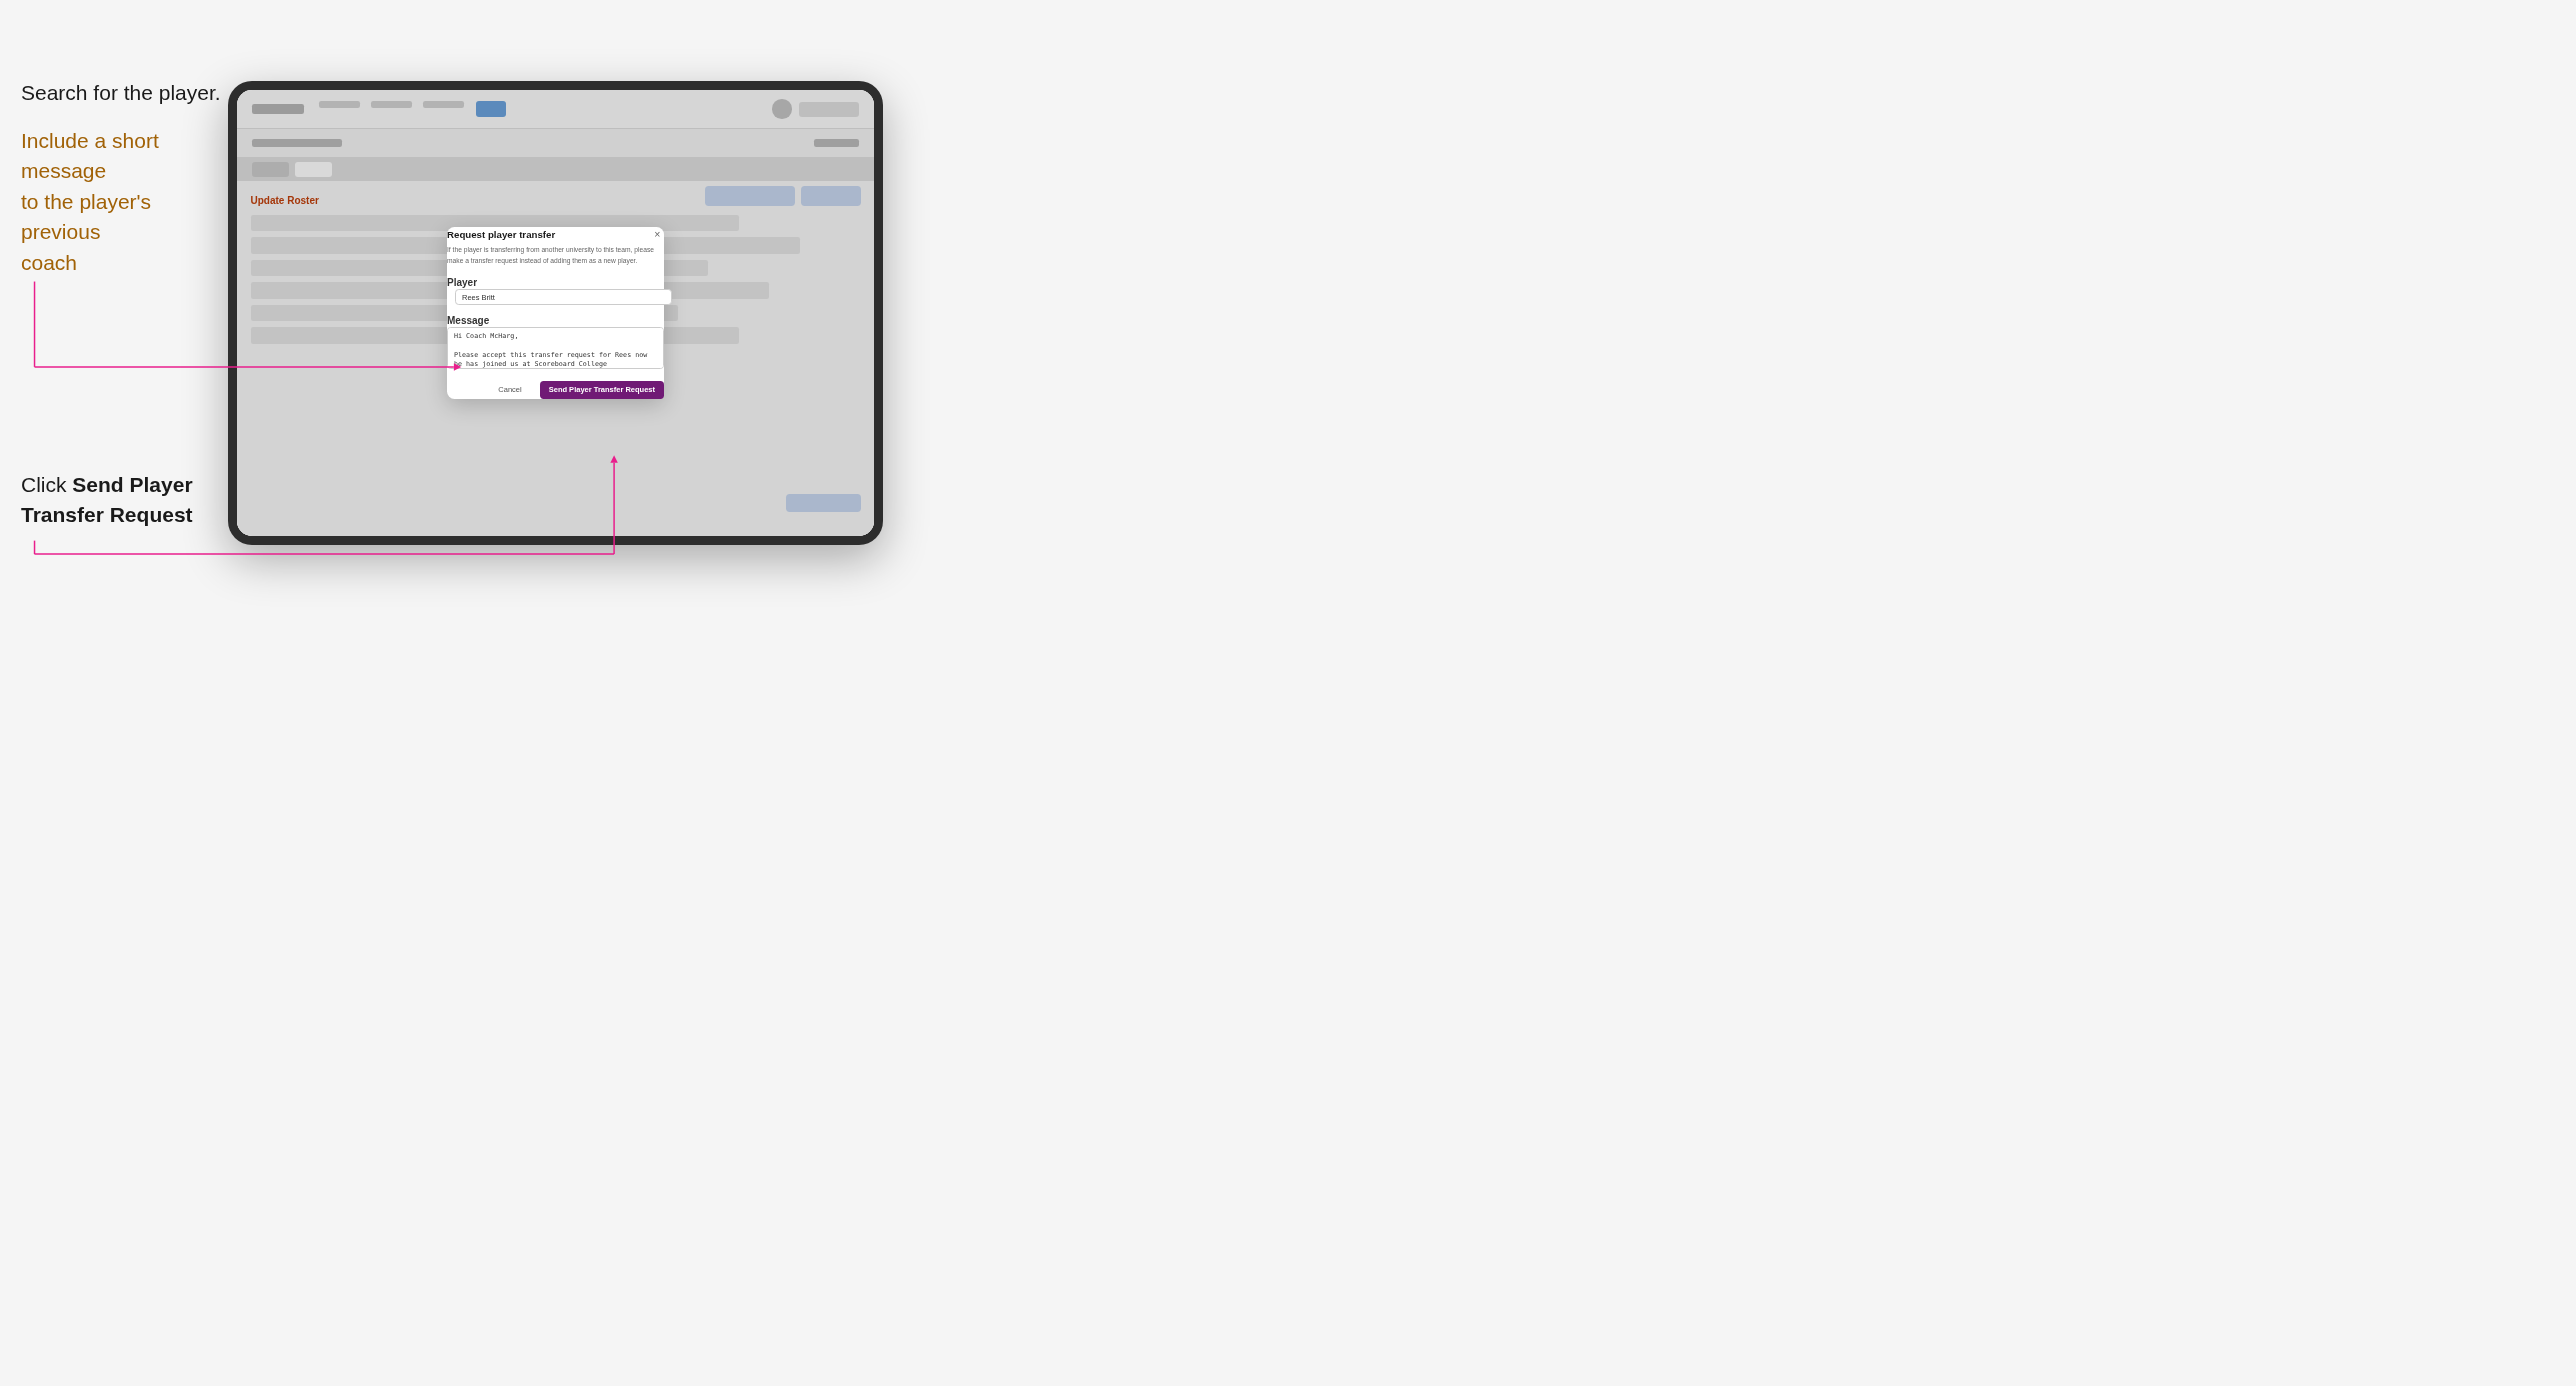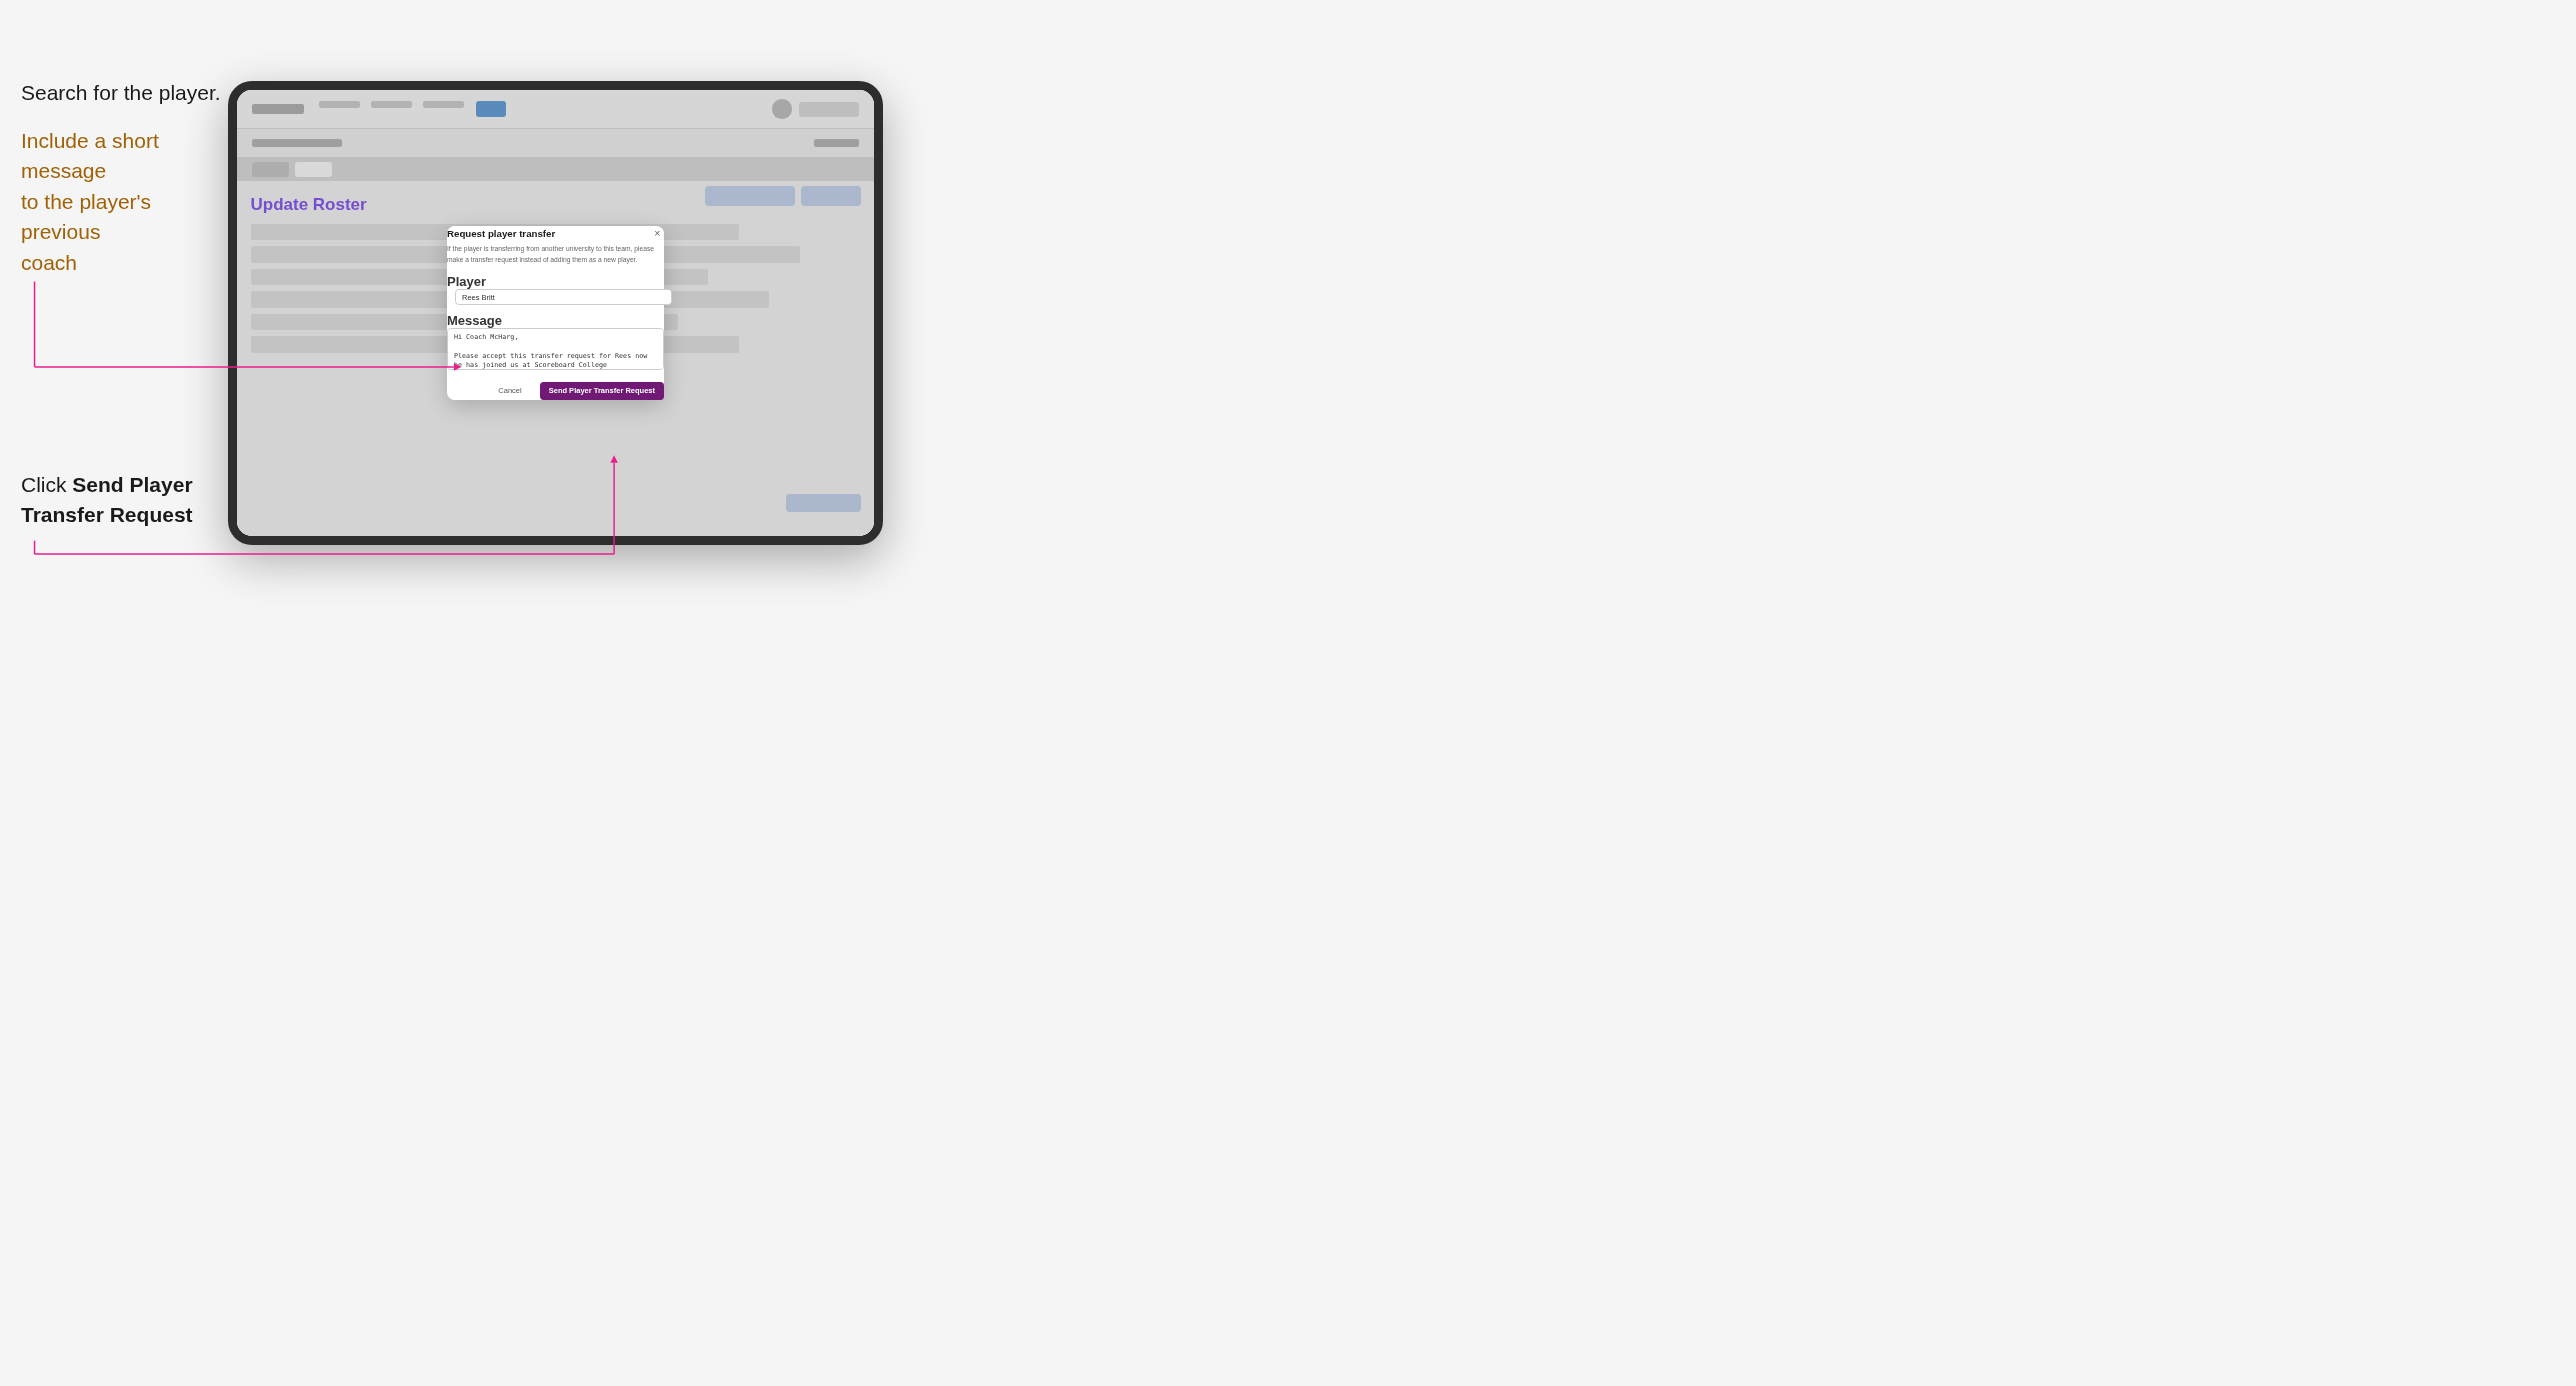--- a/index.html
+++ b/index.html
@@ -184,23 +184,23 @@
       top: 91px;
       left: 0;
       right: 0;
       bottom: 0;
       background: #f8f8f8;
       padding: 13.5px;
       filter: blur(0.4px);
     }
 
     .update-roster-title {
-      font-size: 17px;
+      font-size: 10px;
       font-weight: 600;
-      color: #8b5cf6;
+      color: #c2410c;
       margin-bottom: 9px;
     }
 
     .table-row-item {
       height: 16.5px;
       background: #e5e5e5;
       border-radius: 2.2px;
       margin-bottom: 6px;
     }
 
@@ -288,21 +288,21 @@
     }
 
     .modal-description {
       font-size: 6.7px;
       color: #666;
       margin-bottom: 9px;
       line-height: 1.5;
     }
 
     .modal-label {
-      font-size: 13px;
+      font-size: 10px;
       font-weight: 600;
       color: #333;
       margin-bottom: 1px;
     }
 
     .modal-input {
       width: 100%;
       height: 16px;
       border: 0.7px solid #ccc;
       border-radius: 3.7px;

